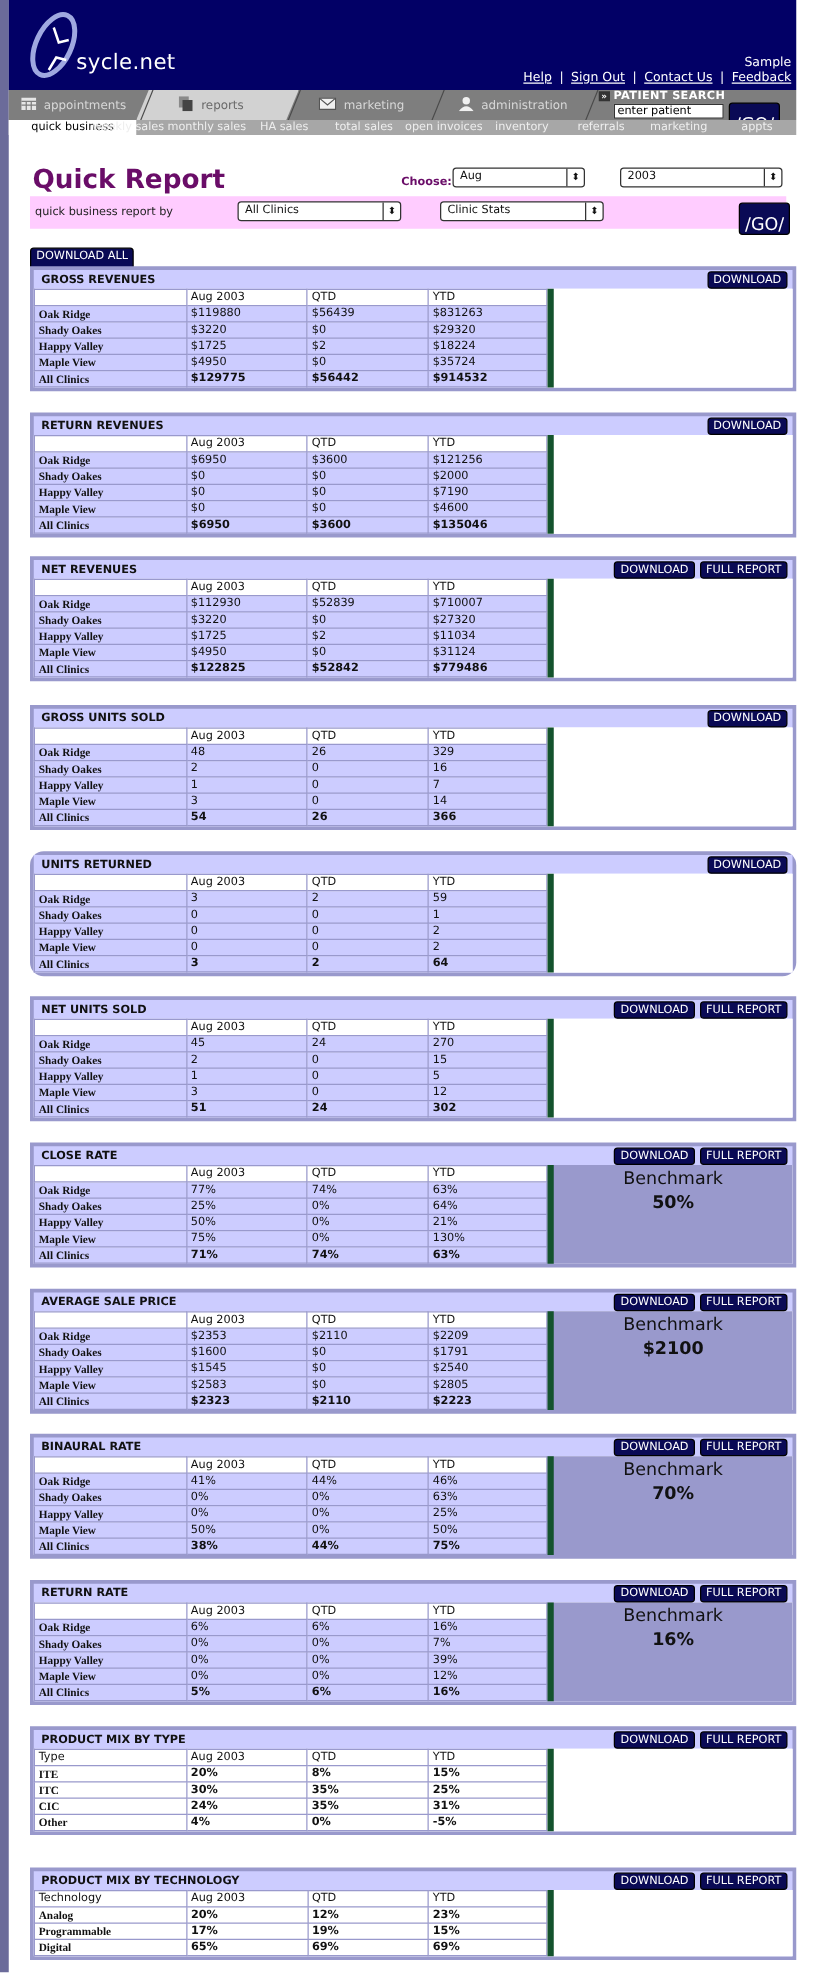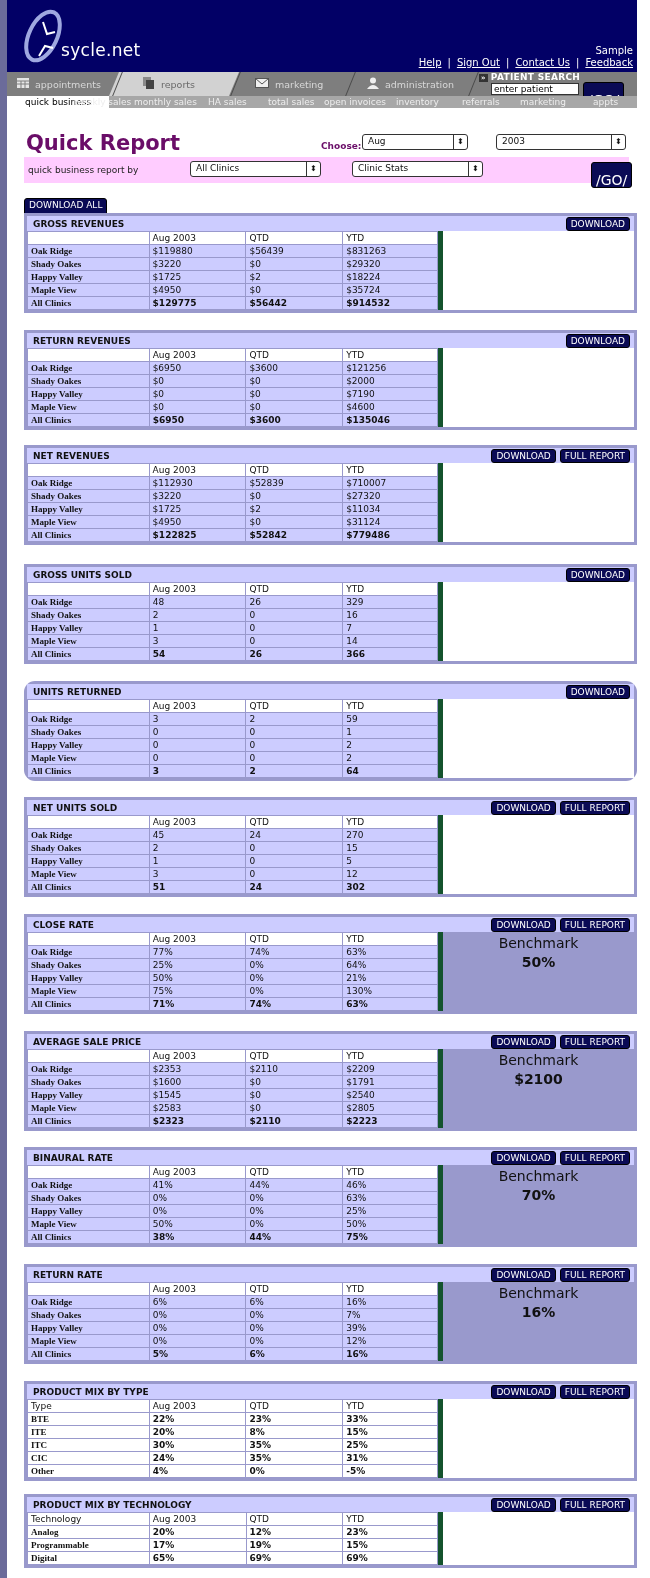--- a/index.html
+++ b/index.html
@@ -726,26 +726,20 @@
       <div class="panel-body">
         <table class="data plain">
             <tbody>
               <tr class="head">
                 <td class="c0">Type</td>
                 <td class="c1">Aug 2003</td>
                 <td class="c2">QTD</td>
                 <td class="c3">YTD</td>
               </tr>
               <tr class="row">
-                <td class="c0">BTE</td>
-                <td class="c1">22%</td>
-                <td class="c2">23%</td>
-                <td class="c3">33%</td>
-              </tr>
-              <tr class="row">
                 <td class="c0">ITE</td>
                 <td class="c1">20%</td>
                 <td class="c2">8%</td>
                 <td class="c3">15%</td>
               </tr>
               <tr class="row">
                 <td class="c0">ITC</td>
                 <td class="c1">30%</td>
                 <td class="c2">35%</td>
                 <td class="c3">25%</td>

